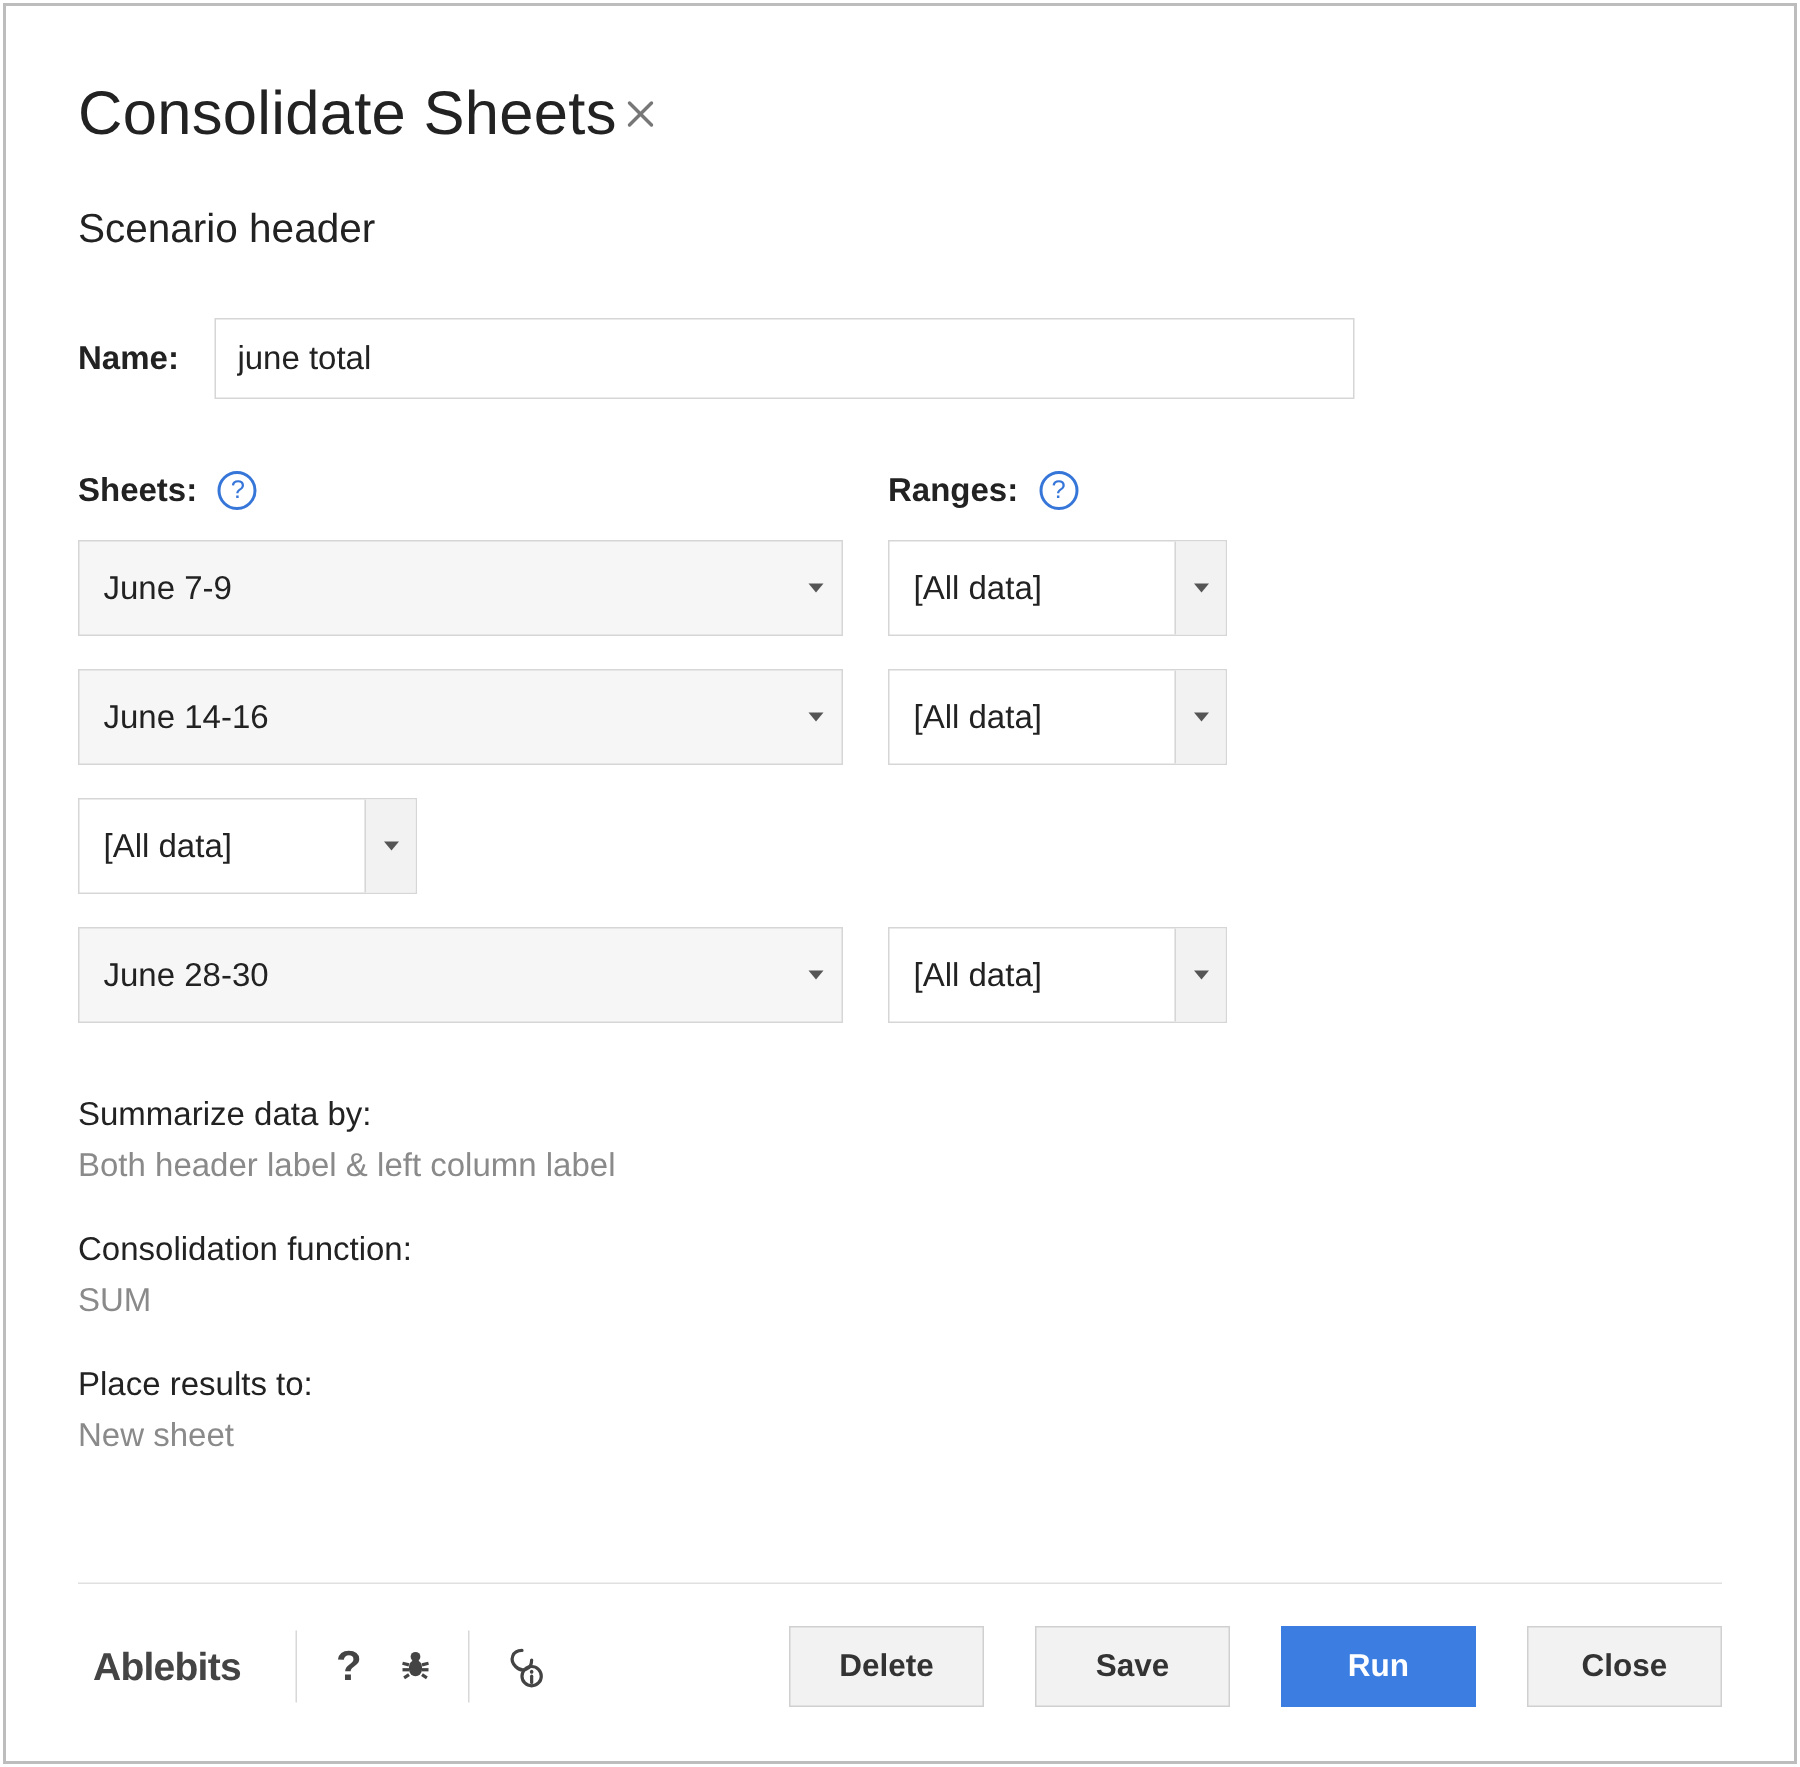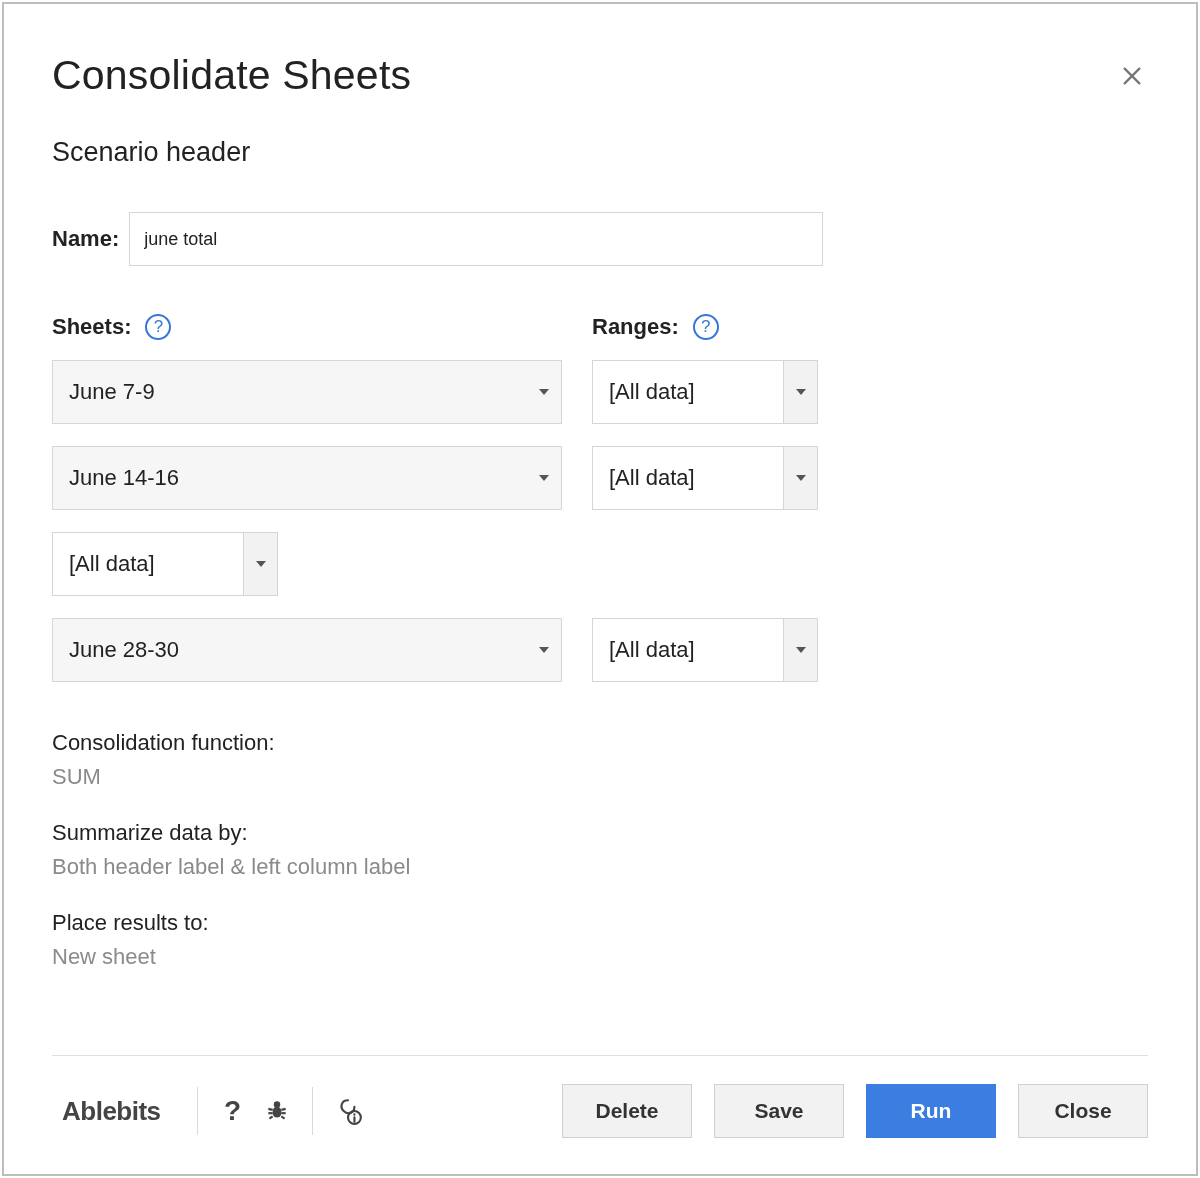--- a/index.html
+++ b/index.html
@@ -15,21 +15,21 @@
     margin: 2px;
     border: 2px solid #bdbdbd;
     background: #fff;
     position: relative;
     padding: 48px 48px 0 48px;
     display: flex;
     flex-direction: column;
   }
   .header-row {
     display: flex;
-    justify-content: space-between;
+    justify-content: flex-start;
     align-items: flex-start;
   }
   .title {
     font-size: 41px;
     font-weight: 400;
     color: #222;
     letter-spacing: 0.2px;
   }
   .close-x {
     width: 32px;
@@ -45,31 +45,31 @@
   .subtitle {
     font-size: 27px;
     font-weight: 400;
     color: #222;
     margin-top: 38px;
   }
   .name-row {
     display: flex;
     align-items: center;
     margin-top: 44px;
-    gap: 10px;
+    gap: 24px;
   }
   .name-label {
     font-size: 22px;
     font-weight: 700;
   }
   .name-input {
-    width: 694px;
+    width: 760px;
     height: 54px;
     border: 1px solid #d6d6d6;
-    font-size: 18px;
+    font-size: 22px;
     padding: 16px 14px;
     outline: none;
     color: #222;
   }
   .cols-header {
     display: flex;
     margin-top: 48px;
   }
   .col-left-h { width: 540px; display: flex; align-items: flex-end; gap: 14px; }
   .col-right-h { width: 260px; display: flex; align-items: center; gap: 14px; }
@@ -185,20 +185,21 @@
   .btn {
     height: 54px;
     min-width: 130px;
     border: 1px solid #d0d0d0;
     background: #f2f2f2;
     font-size: 21px;
     font-weight: 700;
     color: #333;
     cursor: pointer;
     padding: 0 26px;
+    margin-left: 12px;
   }
   .btn.primary {
     background: #3b7de0;
     border-color: #3b7de0;
     color: #fff;
   }
 </style>
 </head>
 <body>
 
@@ -280,26 +281,26 @@
         <span class="dd-text">[All data]</span>
         <span class="dd-caret">
             <span class="caret-down"></span>
           </span>
       </div>
     </div>
   </div>
 
   <div class="summary">
     <div class="summary-block">
+      <span class="summary-label">Summarize data by:</span>
+      <span class="summary-value">Both header label &amp; left column label</span>
+    </div>
+    <div class="summary-block">
       <span class="summary-label">Consolidation function:</span>
       <span class="summary-value">SUM</span>
-    </div>
-    <div class="summary-block">
-      <span class="summary-label">Summarize data by:</span>
-      <span class="summary-value">Both header label &amp; left column label</span>
     </div>
     <div class="summary-block">
       <span class="summary-label">Place results to:</span>
       <span class="summary-value">New sheet</span>
     </div>
   </div>
 
   <div class="footer">
     <hr class="footer-divider">
     <div class="footer-row">

